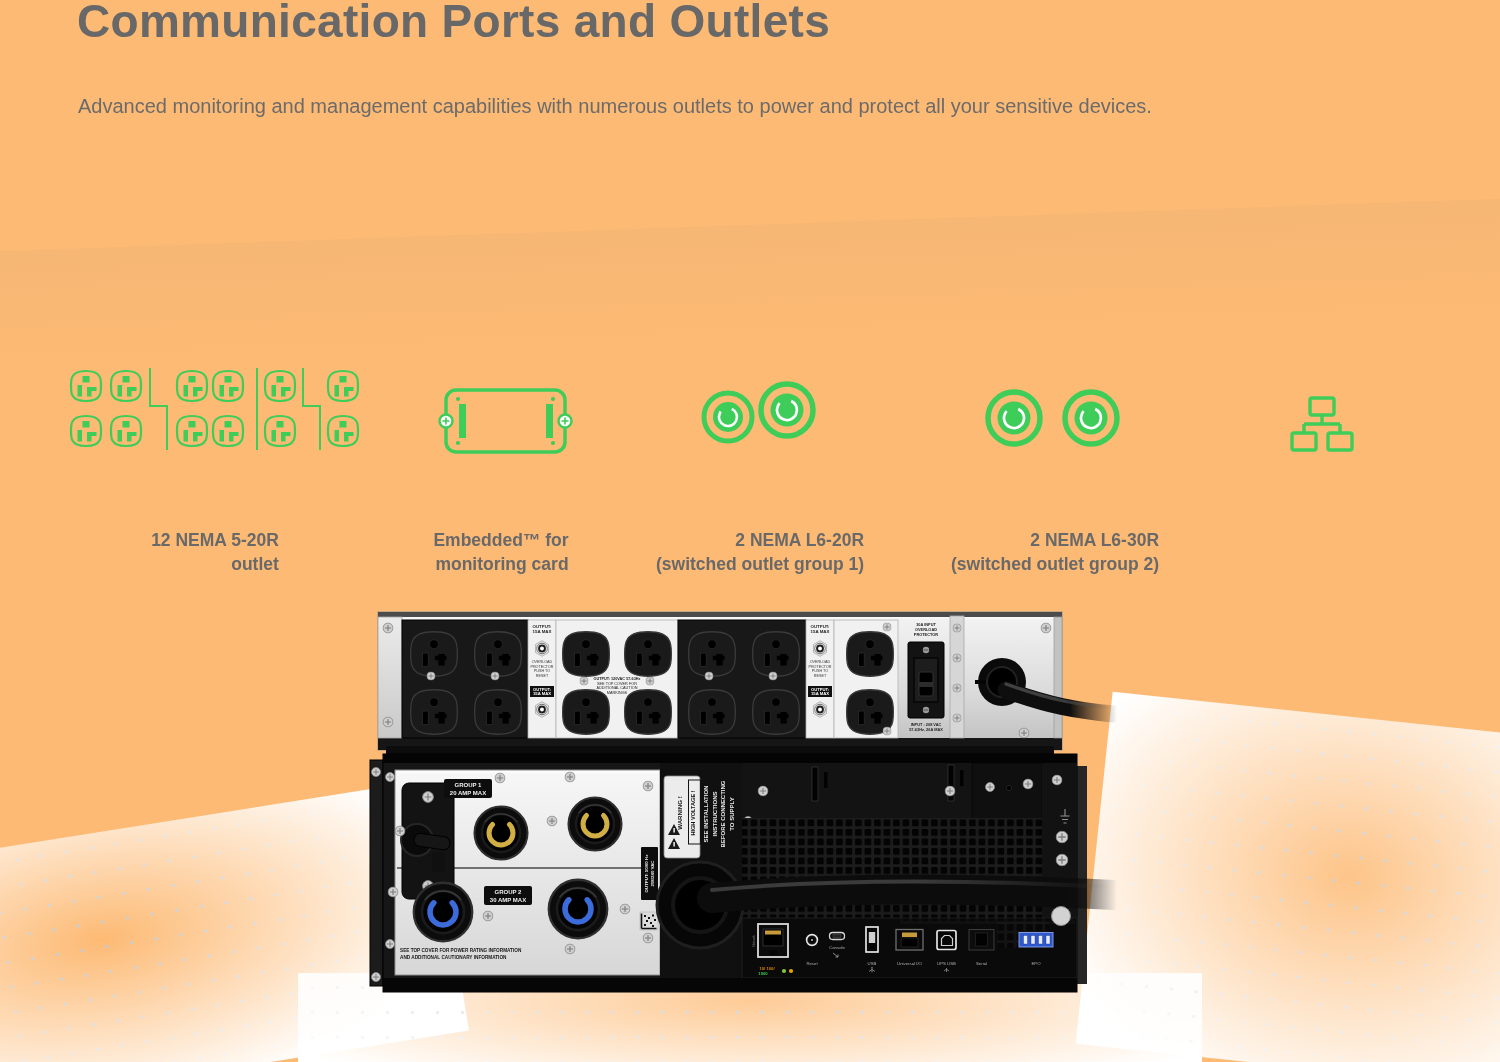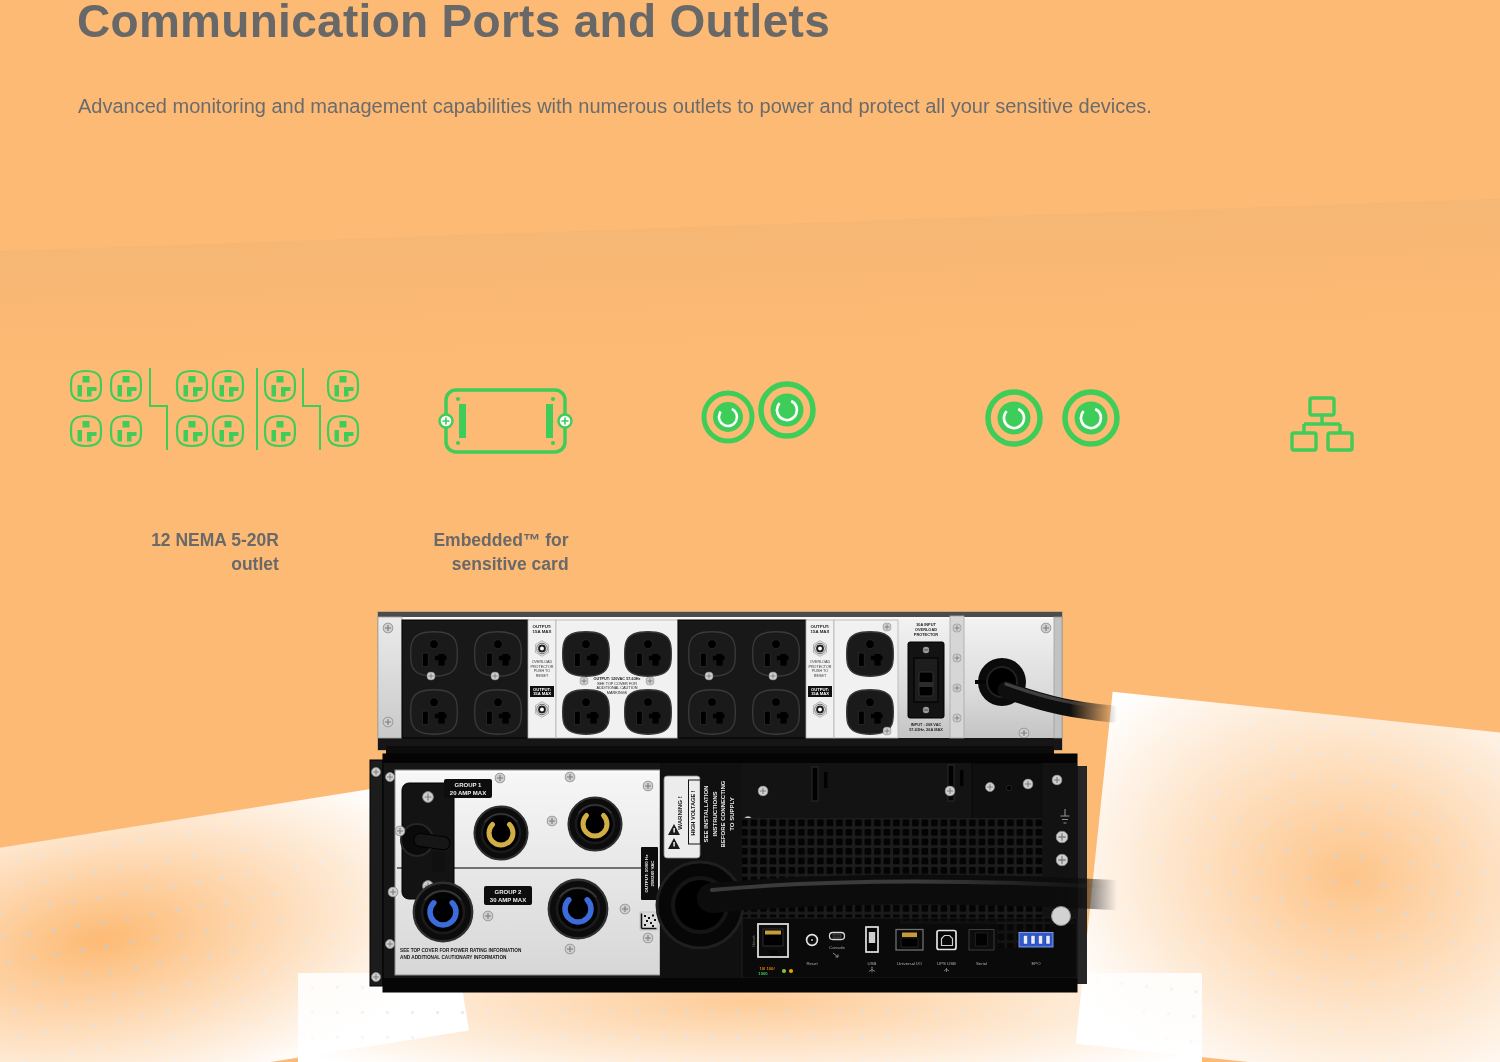--- a/index.html
+++ b/index.html
@@ -123,21 +123,29 @@
       <rect x="1328" y="79" width="24" height="17" rx="2"></rect>
     </g>
   </svg>
 
   <div class="fl" style="left:215px">
     <div>12 NEMA 5-20R</div>
       <div>outlet</div>
     </div>
   <div class="fl" style="left:501px">
     <div>Embedded™ for</div>
-      <div>sensitive card</div>
+      <div>monitoring card</div>
+    </div>
+  <div class="fl" style="left:760px">
+    <div>2 NEMA L6-20R</div>
+      <div>(switched outlet group 1)</div>
+    </div>
+  <div class="fl" style="left:1055px">
+    <div>2 NEMA L6-30R</div>
+      <div>(switched outlet group 2)</div>
     </div>
 
   <svg style="position:absolute;left:360px;top:600px;" width="760" height="412" viewBox="0 0 760 412">
     <defs>
       <linearGradient id="bodyGrad" x1="0" y1="0" x2="0" y2="1">
         <stop offset="0" stop-color="#f4f4f4"></stop>
           <stop offset=".6" stop-color="#dadada"></stop>
           <stop offset="1" stop-color="#bdbdbd"></stop>
       </linearGradient>
       <linearGradient id="capGrad" x1="0" y1="0" x2="0" y2="1">

